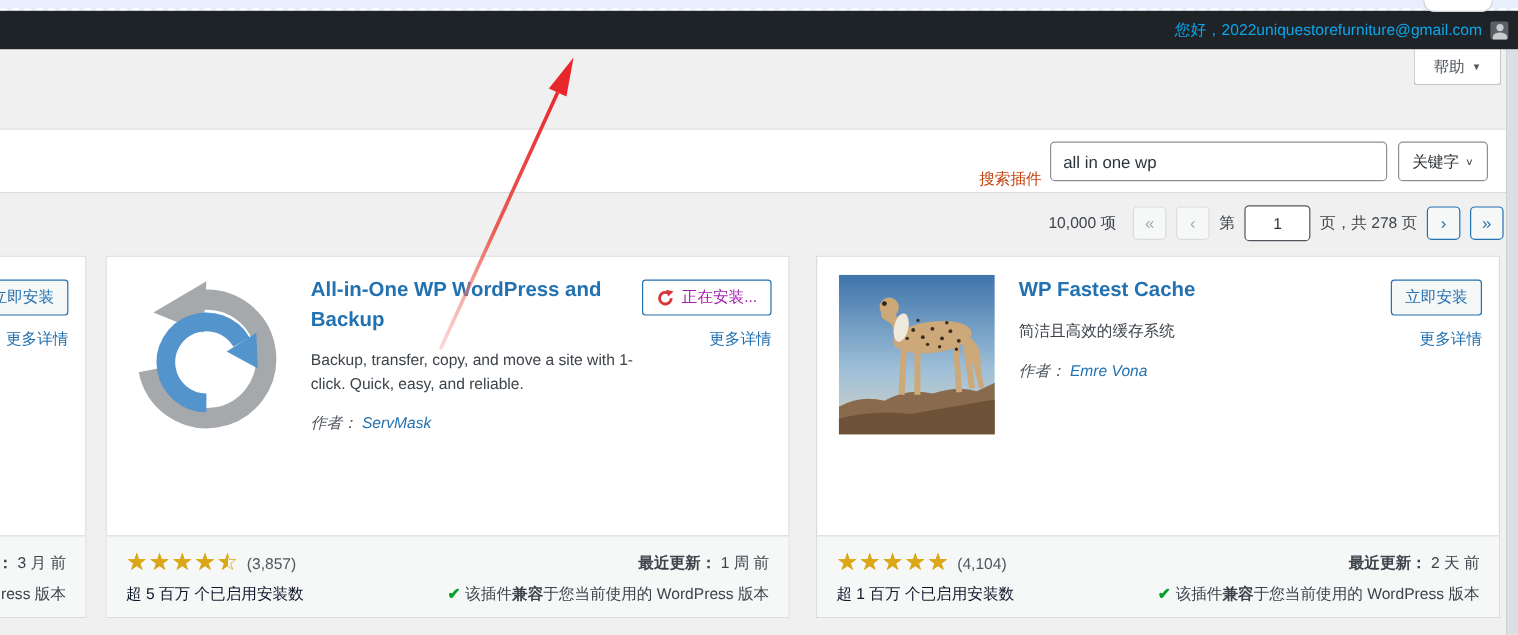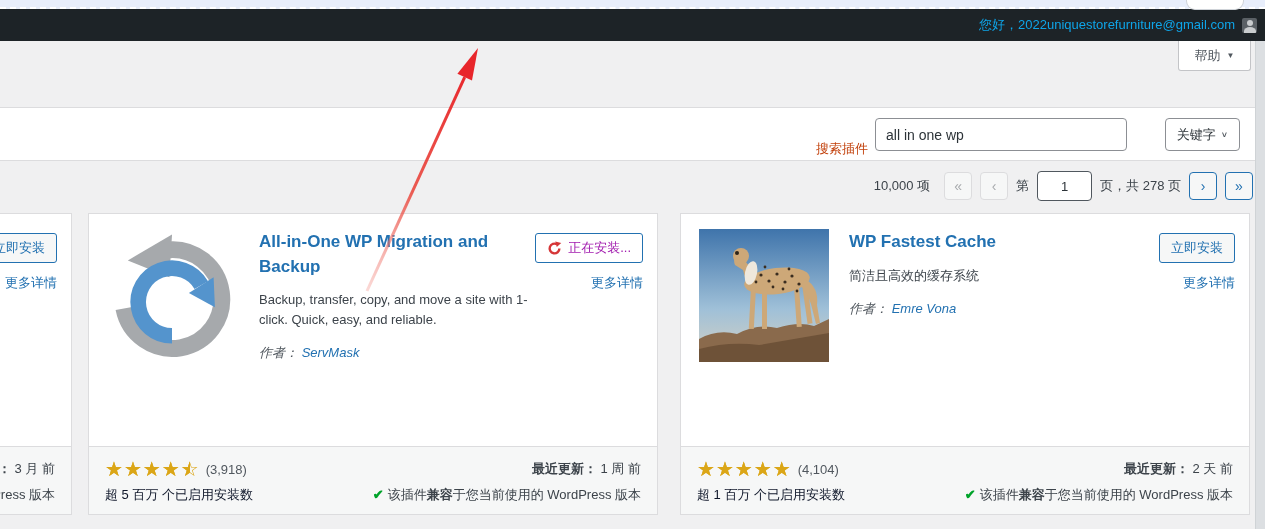--- a/index.html
+++ b/index.html
@@ -17,21 +17,21 @@
   .avatar:before { content:""; position:absolute; left:4.5px; top:2.5px; width:6px; height:6px; border-radius:50%; background:#c9ccce; }
   .avatar:after { content:""; position:absolute; left:1.5px; top:9.5px; width:12px; height:8px; border-radius:50% 50% 0 0; background:#c9ccce; }
 
   
   .help-btn { position:absolute; left:1178px; top:41px; width:73px; height:30px; background:#fff; border:1px solid #c3c4c7; border-top:none; border-radius:0 0 3px 3px; display:flex; align-items:center; justify-content:center; gap:6px; font-size:13px; color:#50575e; cursor:pointer; }
   .help-caret { font-size:8px; color:#50575e; }
 
   
   .filter-bar { position:absolute; left:0; top:107px; width:1265px; height:54px; background:#fff; border-top:1px solid #dcdcde; border-bottom:1px solid #dcdcde; }
   .search-label { position:absolute; right:397px; top:32px; font-size:13px; color:#c2410c; }
-  .search-input { position:absolute; left:875px; top:10px; width:252px; height:33px; border:1px solid #8c8f94; border-radius:4px; padding:0 10px; font-size:14px; color:#2c3338; font-family:"Liberation Sans", sans-serif; background:#fff; }
+  .search-input { position:absolute; left:875px; top:10px; width:281px; height:33px; border:1px solid #8c8f94; border-radius:4px; padding:0 10px; font-size:14px; color:#2c3338; font-family:"Liberation Sans", sans-serif; background:#fff; }
   .type-select { position:absolute; left:1165px; top:10px; width:75px; height:33px; background:#fff; border:1px solid #8c8f94; border-radius:4px; display:flex; align-items:center; justify-content:center; gap:5px; font-size:13px; color:#2c3338; cursor:pointer; }
   .select-chevron { font-size:10px; color:#50575e; transform:scaleY(.8); }
 
   
   .tablenav { position:absolute; left:0; top:170px; width:1253px; height:32px; display:flex; align-items:center; justify-content:flex-end; gap:8px; font-size:13px; color:#3c434a; }
   .pager-btn { min-width:28px; height:28px; border-radius:4px; display:flex; align-items:center; justify-content:center; font-size:14px; }
   .pager-btn.disabled { background:#f6f7f7; border:1px solid #dcdcde; color:#a7aaad; }
   .pager-btn.active { background:#f6f7f7; border:1px solid #2271b1; color:#2271b1; cursor:pointer; }
   .page-input { width:55px; height:30px; border:1px solid #50575e; border-radius:4px; text-align:center; font-size:13px; color:#2c3338; background:#fff; font-family:"Liberation Sans", sans-serif; }
   .total-items { margin-right:6px; }
@@ -121,39 +121,39 @@
 </div>
 
 <div class="card" style="left:88px;">
   <svg class="thumb" viewBox="0 0 100 100">
     <path d="M13 60 A 38 38 0 1 0 46 15" stroke="#a6a9ac" stroke-width="13" fill="none"></path>
     <polygon points="50,3 48,36 16,23" fill="#a6a9ac"></polygon>
     <path d="M50 81 A 26 26 0 1 1 72.5 42" stroke="#5494cd" stroke-width="12" fill="none"></path>
     <polygon points="82,36 63,48 83,59" fill="#5494cd"></polygon>
   </svg>
   <div class="entry">
-    <a class="plugin-title">All-in-One WP Migration and Backup</a>
+    <a class="plugin-title">All-in-One WP WordPress and Backup</a>
     <div class="plugin-desc">Backup, transfer, copy, and move a site with 1-click. Quick, easy, and reliable.</div>
     <div class="byline"><span>作者：</span> <a>ServMask</a></div>
   </div>
   <div class="action-col">
     <button class="install-btn installing">
       <svg width="15" height="15" viewBox="0 0 20 20">
         <path d="M16.5 10a6.5 6.5 0 1 1-3.2-5.6" fill="none" stroke="#d63638" stroke-width="3.2"></path>
         <polygon points="11,0.5 19,2.5 13,8" fill="#d63638"></polygon>
       </svg>
       <span>正在安装...</span>
     </button>
     <a class="more-link">更多详情</a>
   </div>
   <div class="card-footer">
     <div class="foot-row">
       <span class="stars-wrap">
         <span class="stars"><span>☆☆☆☆☆</span><span class="stars-fill" style="width: 90%;">★★★★★</span></span>
-        <span class="rating-count">(3,918)</span>
+        <span class="rating-count">(3,857)</span>
       </span>
       <span class="updated"><b>最近更新：</b> <span>1 周 前</span></span>
     </div>
     <div class="foot-row">
       <span class="installs">超 5 百万 个已启用安装数</span>
       <span class="compat"><span class="check">✔</span><span>该插件</span><b>兼容</b><span>于您当前使用的 WordPress 版本</span></span>
     </div>
   </div>
 </div>
 

